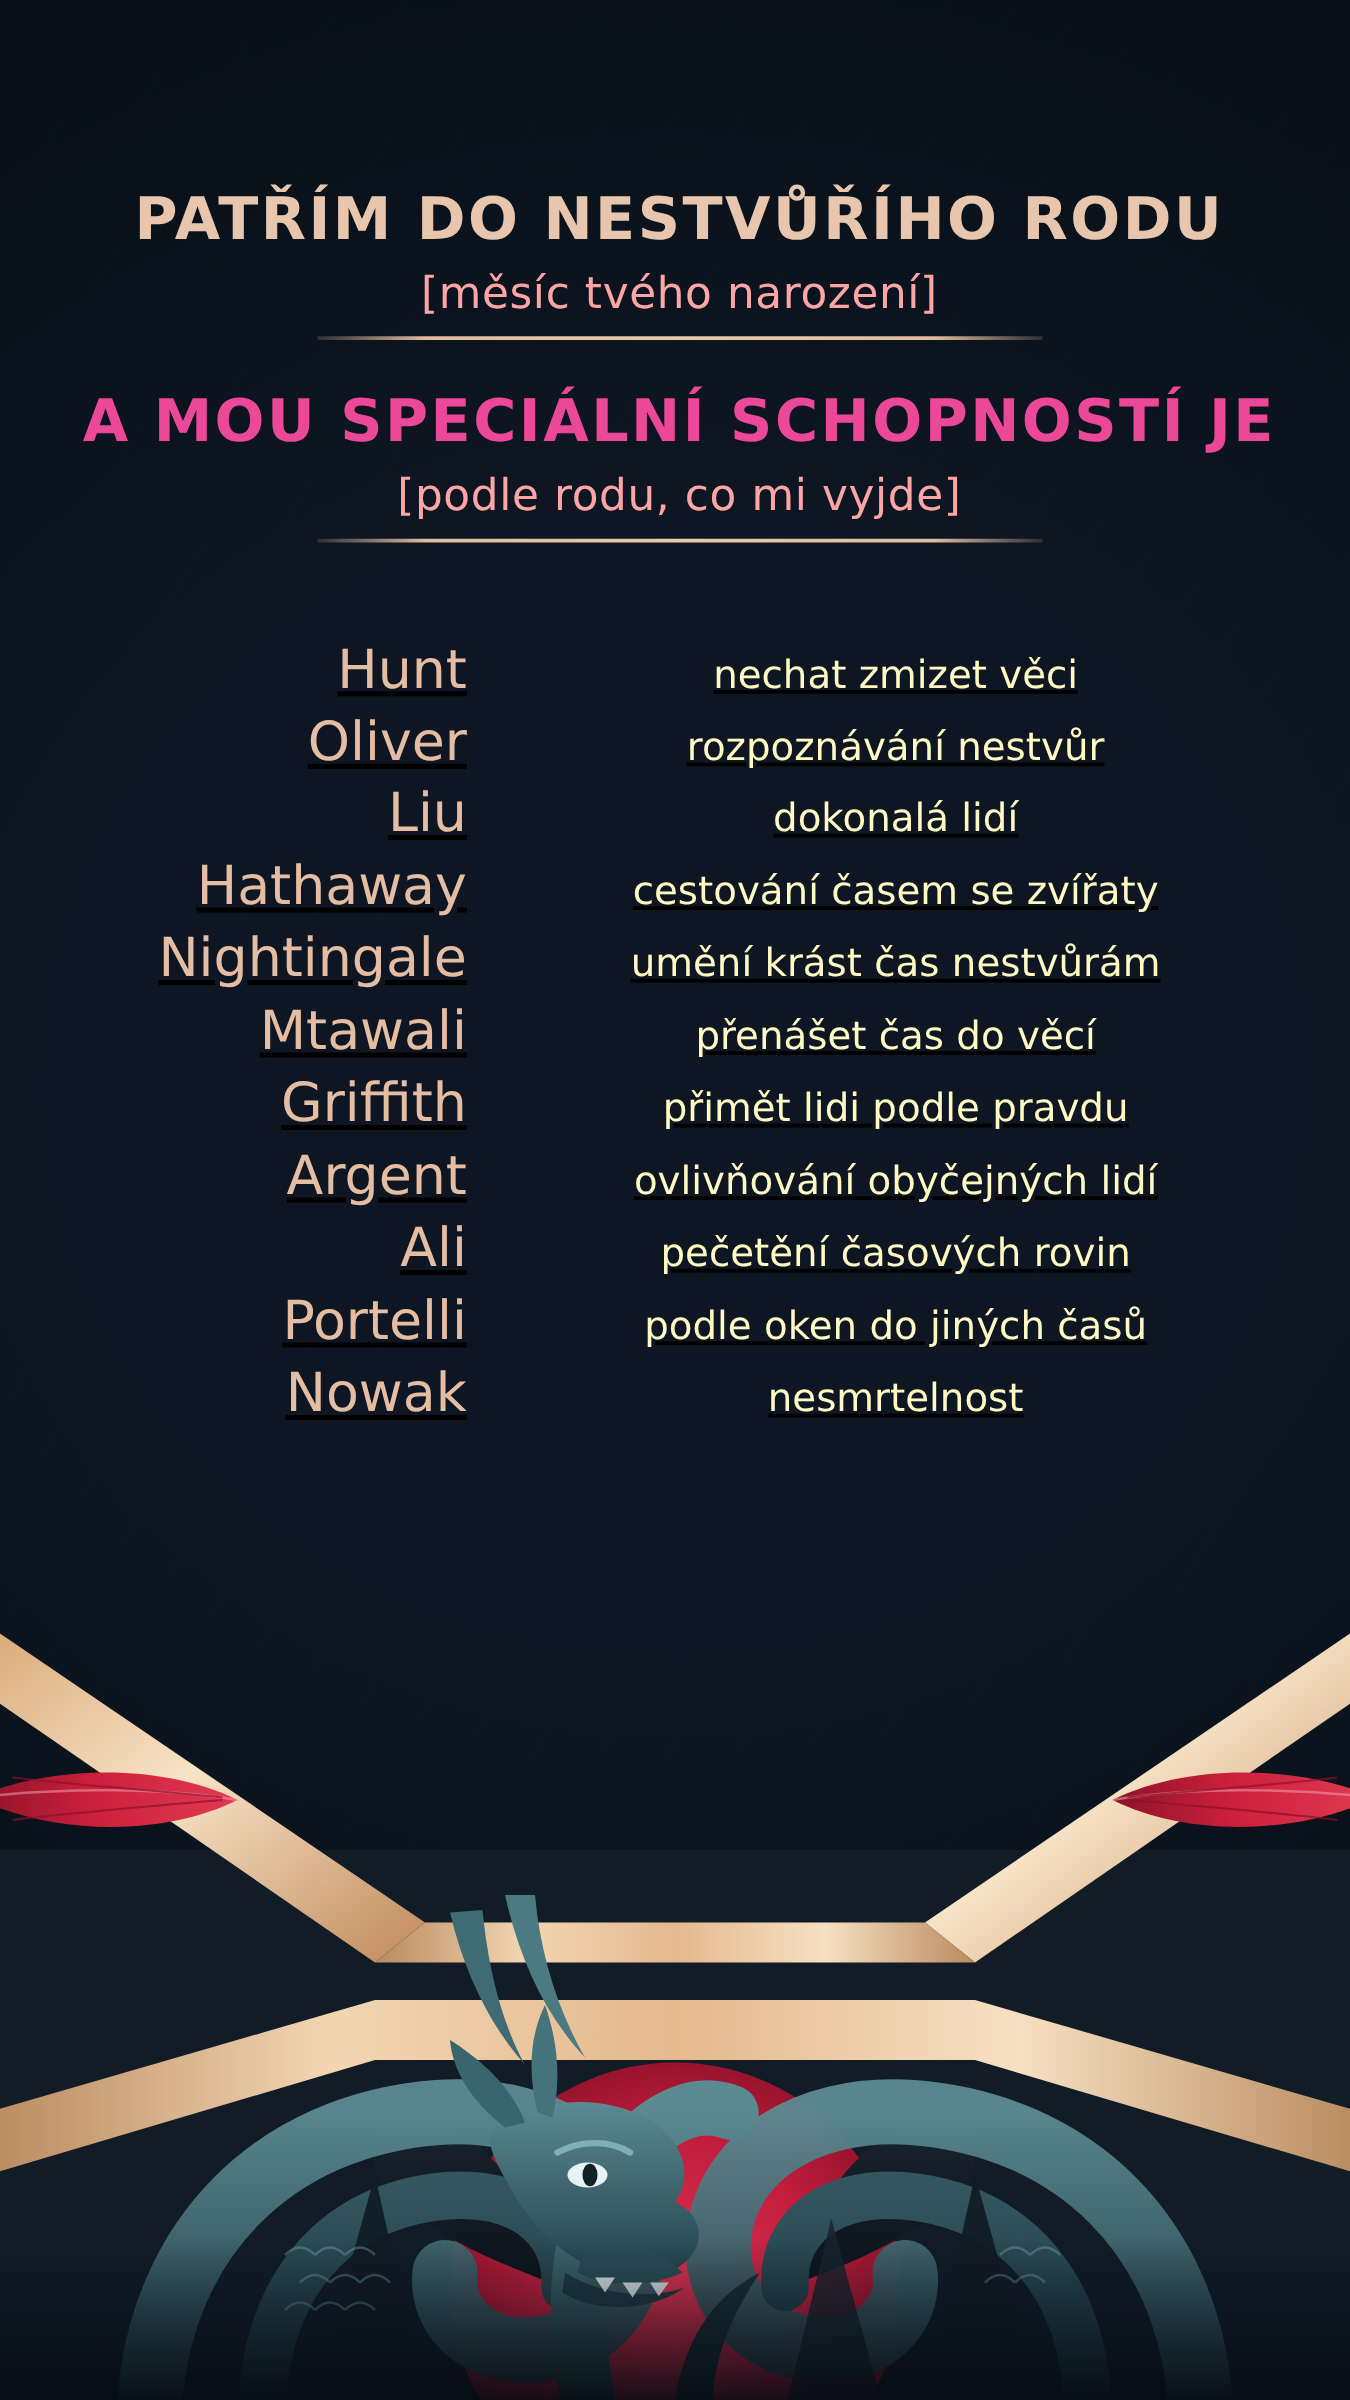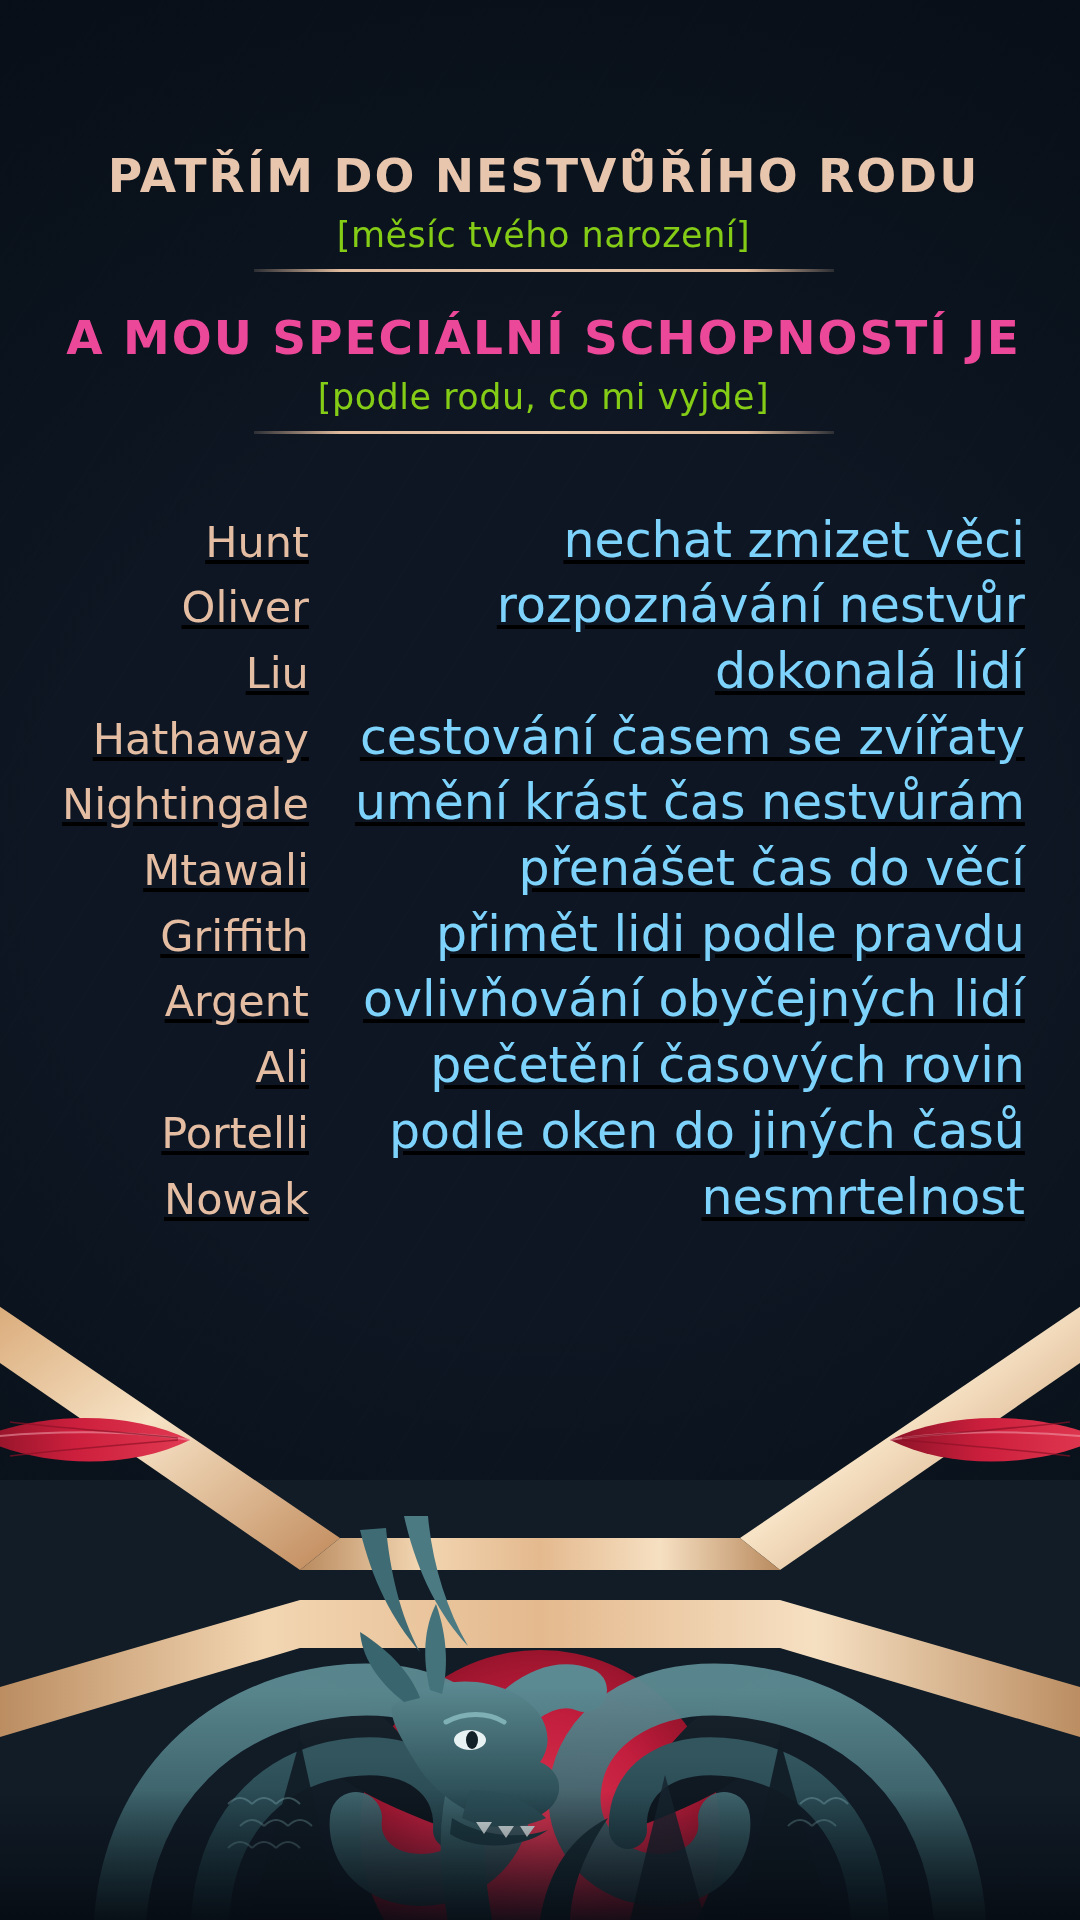--- a/index.html
+++ b/index.html
@@ -55,21 +55,21 @@
     font-size: 47px;
     letter-spacing: 2.0px;
     color: #e8c6ae;
     font-weight: 600;
     line-height: 1.12;
     text-transform: uppercase;
   }
 
   .subline {
     font-size: 35px;
-    color: #84cc16;
+    color: #fca5a5;
     letter-spacing: 0.5px;
     margin-top: 12px;
     font-weight: 400;
   }
 
   .rule {
     width: 580px;
     height: 3px;
     margin: 14px auto 0 auto;
     background: linear-gradient(90deg, rgba(232,198,174,0.15) 0%, #e0bb9d 15%, #e8c9ae 50%, #e0bb9d 85%, rgba(232,198,174,0.15) 100%);
@@ -102,23 +102,23 @@
   .cell-name {
     text-align: right;
     color: #e4bda3;
     font-size: 43px;
     font-weight: 400;
     padding-right: 0px;
     width: 300px;
     white-space: nowrap;
   }
   .cell-power {
-    text-align: right;
-    color: #7dd3fc;
-    font-size: 49px;
+    text-align: center;
+    color: #fef9c3;
+    font-size: 31px;
     font-weight: 400;
     padding-left: 46px;
     white-space: nowrap;
   }
 
   
   .art {
     position: absolute;
     left: 0; right: 0; bottom: 0;
     height: 650px;

